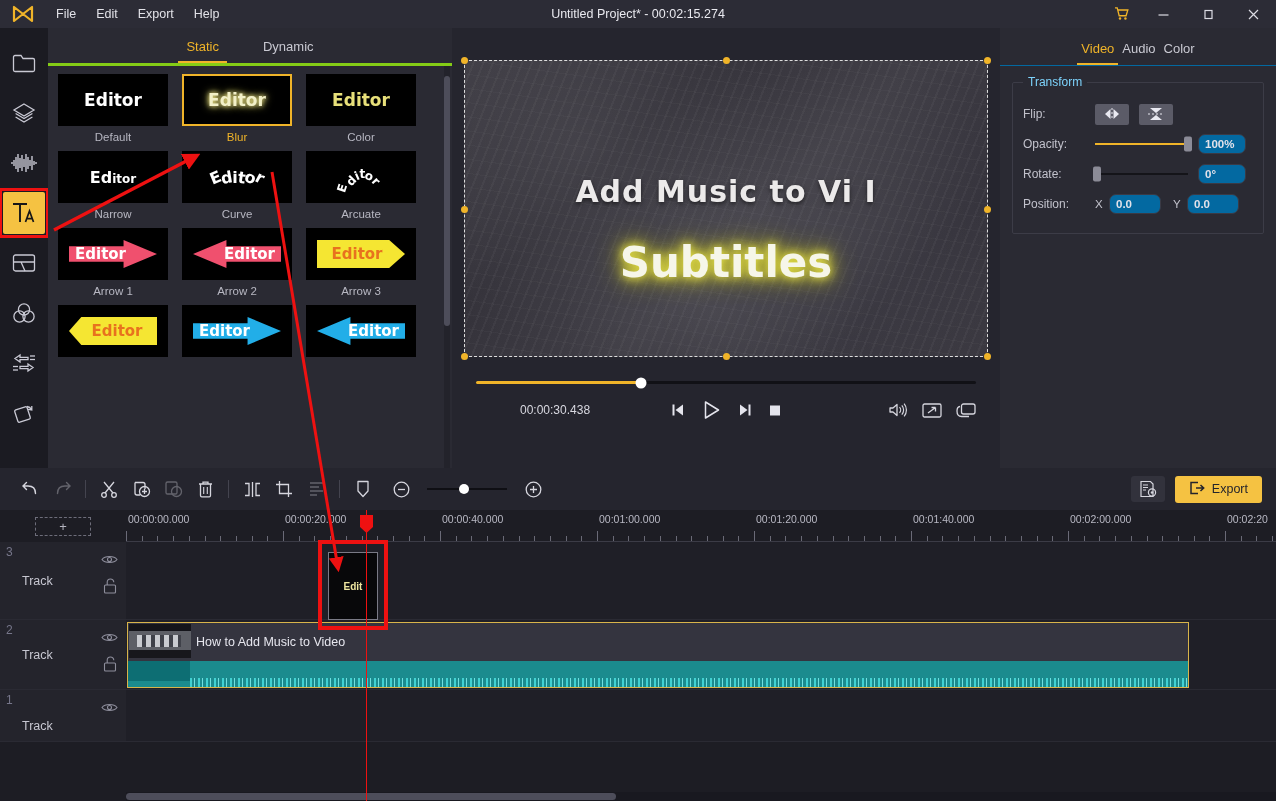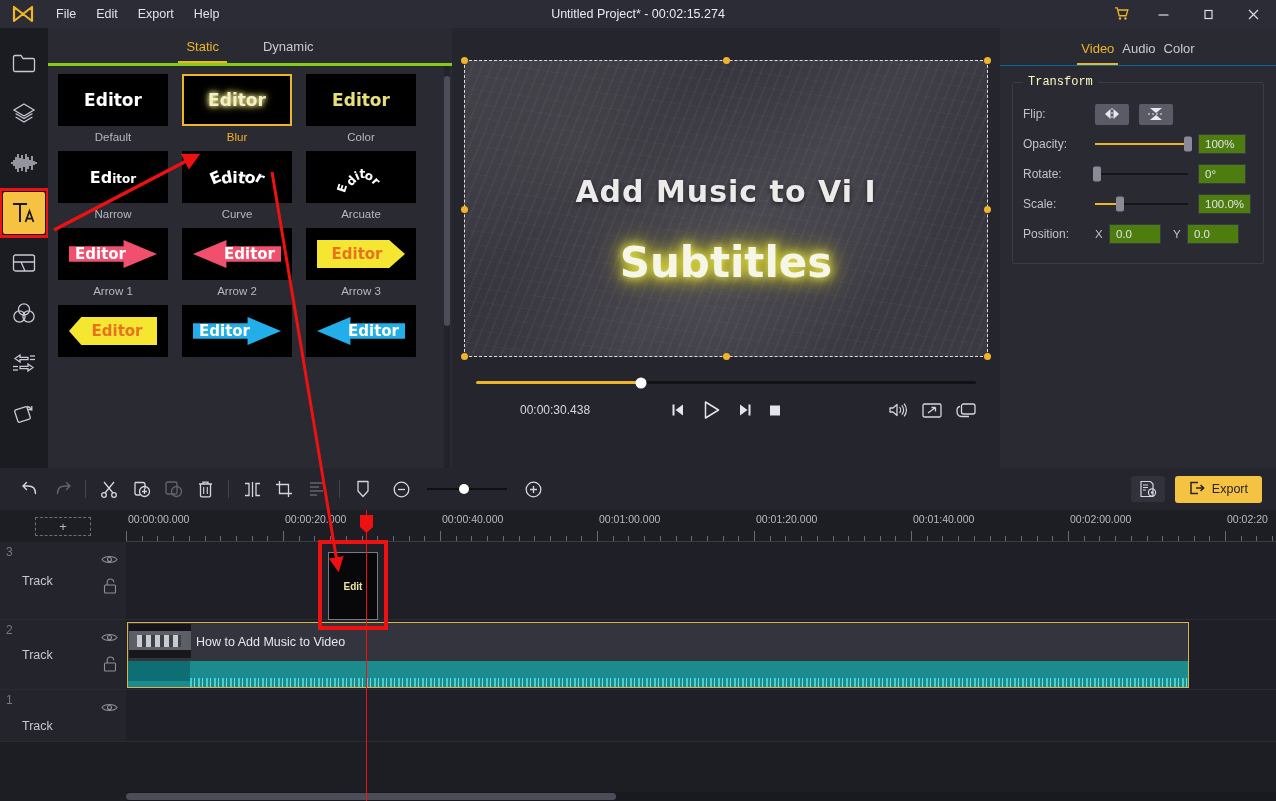--- a/index.html
+++ b/index.html
@@ -190,38 +190,39 @@
     border-bottom:1px solid #0369a1;
   }
   .prop-tab{ padding:0 4px 7px 4px; font-size:13px; color:#c9c9d2; border-bottom:2px solid transparent; cursor:default; }
   .prop-tab.active{ color:#f0b429; border-bottom-color:#f0b429; }
   #transform-box{
     margin:16px 12px 0 12px; border:1px solid #3c3c47; border-radius:2px;
     padding:16px 10px 14px 10px; position:relative;
   }
   #transform-legend{
     position:absolute; top:-8px; left:10px; background:#2a2a33; padding:0 5px;
-    font-size:12px; color:#fef9c3;font-family:Liberation Mono, monospace;
+    font-size:12px; color:#7dd3fc;
   }
   .prop-row{ display:flex; align-items:center; height:30px; }
   .prop-label{ width:72px; font-size:12px; color:#c2c2cc; }
   .flip-btn{
     width:34px; height:21px; background:#5b5b67; border-radius:2px;
     display:flex; align-items:center; justify-content:center; margin-right:10px; cursor:default;
   }
   .slider-track{ position:relative; width:93px; height:2px; background:#141419; margin-right:10px; }
   .slider-fill{ position:absolute; left:0; top:0; height:2px; background:#f0b429; }
   .slider-knob{
     position:absolute; top:50%; transform:translate(-50%,-50%);
     width:8px; height:15px; background:#8b8b97; border-radius:2px;
   }
   .num-field{
-    background:#4d7c0f; border:1px solid #3a3a45; height:20px; min-width:48px;
+    background:#0369a1; border:1px solid #3a3a45; height:20px; min-width:48px;
     display:flex; align-items:center; padding:0 6px; font-size:11.5px; color:#e2e2ea;
-    border-radius:0;
+    border-radius:7px;
+    font-weight:bold;
   }
   .xy-label{ width:14px; font-size:11.5px; color:#c2c2cc; }
 
   
   #toolbar{
     position:absolute; left:0; top:468px; width:1276px; height:42px;
     background:#25252e; display:flex; align-items:center; padding:0 14px;
   }
   .tool{ width:32px; height:32px; display:flex; align-items:center; justify-content:center; cursor:default; }
   .tool.dim{ opacity:.35; }
@@ -677,28 +678,20 @@
 
     <div class="prop-row">
       <div class="prop-label">Rotate:</div>
       <div class="slider-track">
         <div class="slider-fill" style="width:0%"></div>
         <div class="slider-knob" style="left:2%"></div>
       </div>
       <div class="num-field">0°</div>
     </div>
 
-    <div class="prop-row">
-      <div class="prop-label">Scale:</div>
-      <div class="slider-track">
-        <div class="slider-fill" style="width:27%"></div>
-        <div class="slider-knob" style="left:27%"></div>
-      </div>
-      <div class="num-field">100.0%</div>
-    </div>
 
     <div class="prop-row">
       <div class="prop-label">Position:</div>
       <div class="xy-label">X</div>
       <div class="num-field" style="margin-right:12px;min-width:52px">0.0</div>
       <div class="xy-label">Y</div>
       <div class="num-field" style="min-width:52px">0.0</div>
     </div>
   </div>
 </div>

